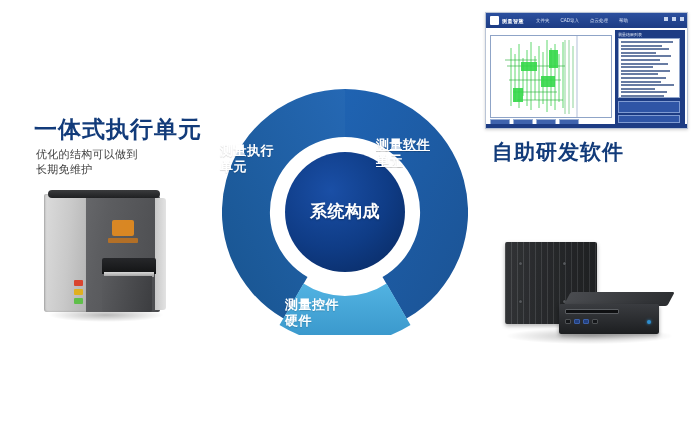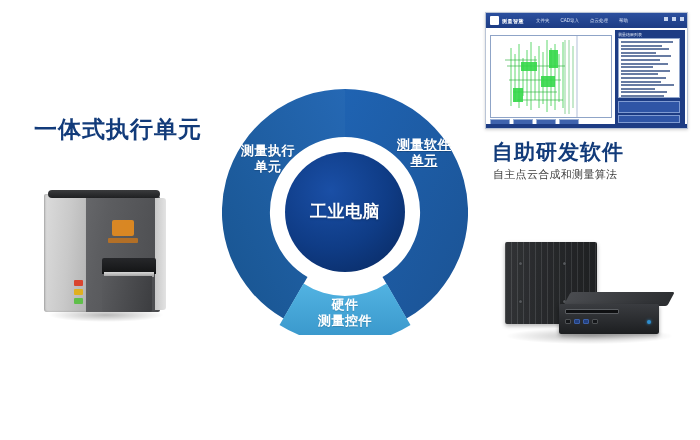--- a/index.html
+++ b/index.html
@@ -10,21 +10,21 @@
     overflow:hidden;
     position:relative;
   }
   .stage{position:absolute;left:0;top:0;width:700px;height:440px;}
 
   
   .donut-wrap{position:absolute;left:222px;top:89px;width:246px;height:246px;}
   .donut-wrap svg{display:block;}
   .seg-label{
     position:absolute;color:#ffffff;font-weight:bold;font-size:13px;
-    line-height:16px;text-align:center;letter-spacing:.5px;
+    line-height:16px;text-align:left;letter-spacing:.5px;
     text-shadow:0 1px 1px rgba(0,0,0,.15);
   }
   .seg-label-left{left:-2px;top:54px;width:96px;}
   .seg-label-right{right:-4px;top:48px;width:96px;text-decoration:underline;}
   .seg-label-bottom{left:50%;transform:translateX(-50%);bottom:6px;width:120px;}
   .center-label{
     position:absolute;left:50%;top:50%;transform:translate(-50%,-50%);
     width:130px;text-align:center;color:#ffffff;font-weight:bold;
     font-size:17px;line-height:22px;letter-spacing:.5px;
     text-shadow:0 1px 2px rgba(0,0,0,.25);
@@ -249,30 +249,32 @@
 
     <div class="seg-label seg-label-left">
       <div>测量执行</div>
       <div>单元</div>
     </div>
     <div class="seg-label seg-label-right">
       <div>测量软件</div>
       <div>单元</div>
     </div>
     <div class="seg-label seg-label-bottom">
+      <div>测量控件</div>
       <div>硬件</div>
-      <div>测量控件</div>
     </div>
 
     <div class="center-label">
-      <div>工业电脑</div>
+      <div>系统构成</div>
     </div>
   </div>
 
   <div class="heading h-left">一体式执行单元</div>
+  <div class="subtext s-left">优化的结构可以做到
+长期免维护</div>
 
   <div class="machine">
     <div class="m-shadow"></div>
     <div class="m-body"></div>
     <div class="m-rightedge"></div>
     <div class="m-leftpanel"></div>
     <div class="m-toprail"></div>
     <div class="m-logo"></div>
     <div class="m-logotext"></div>
     <div class="m-tray"></div>
@@ -372,21 +374,20 @@
         <i style="width:76%"></i>
       </div>
       <div class="app-btn-primary"></div>
       <div class="app-btn-secondary"></div>
     </div>
 
     <div class="app-statusbar"></div>
   </div>
 
   <div class="heading h-right">自助研发软件</div>
-  <div class="subtext s-right">自主点云合成和测量算法</div>
 
   <div class="pcs">
     <div class="pc-shadow"></div>
     <div class="pc-vert">
       <div class="pc-fins"></div>
       <span class="screw" style="left:14px;top:20px"></span>
       <span class="screw" style="left:14px;top:58px"></span>
       <span class="screw" style="left:58px;top:20px"></span>
       <span class="screw" style="left:58px;top:58px"></span>
     </div>

